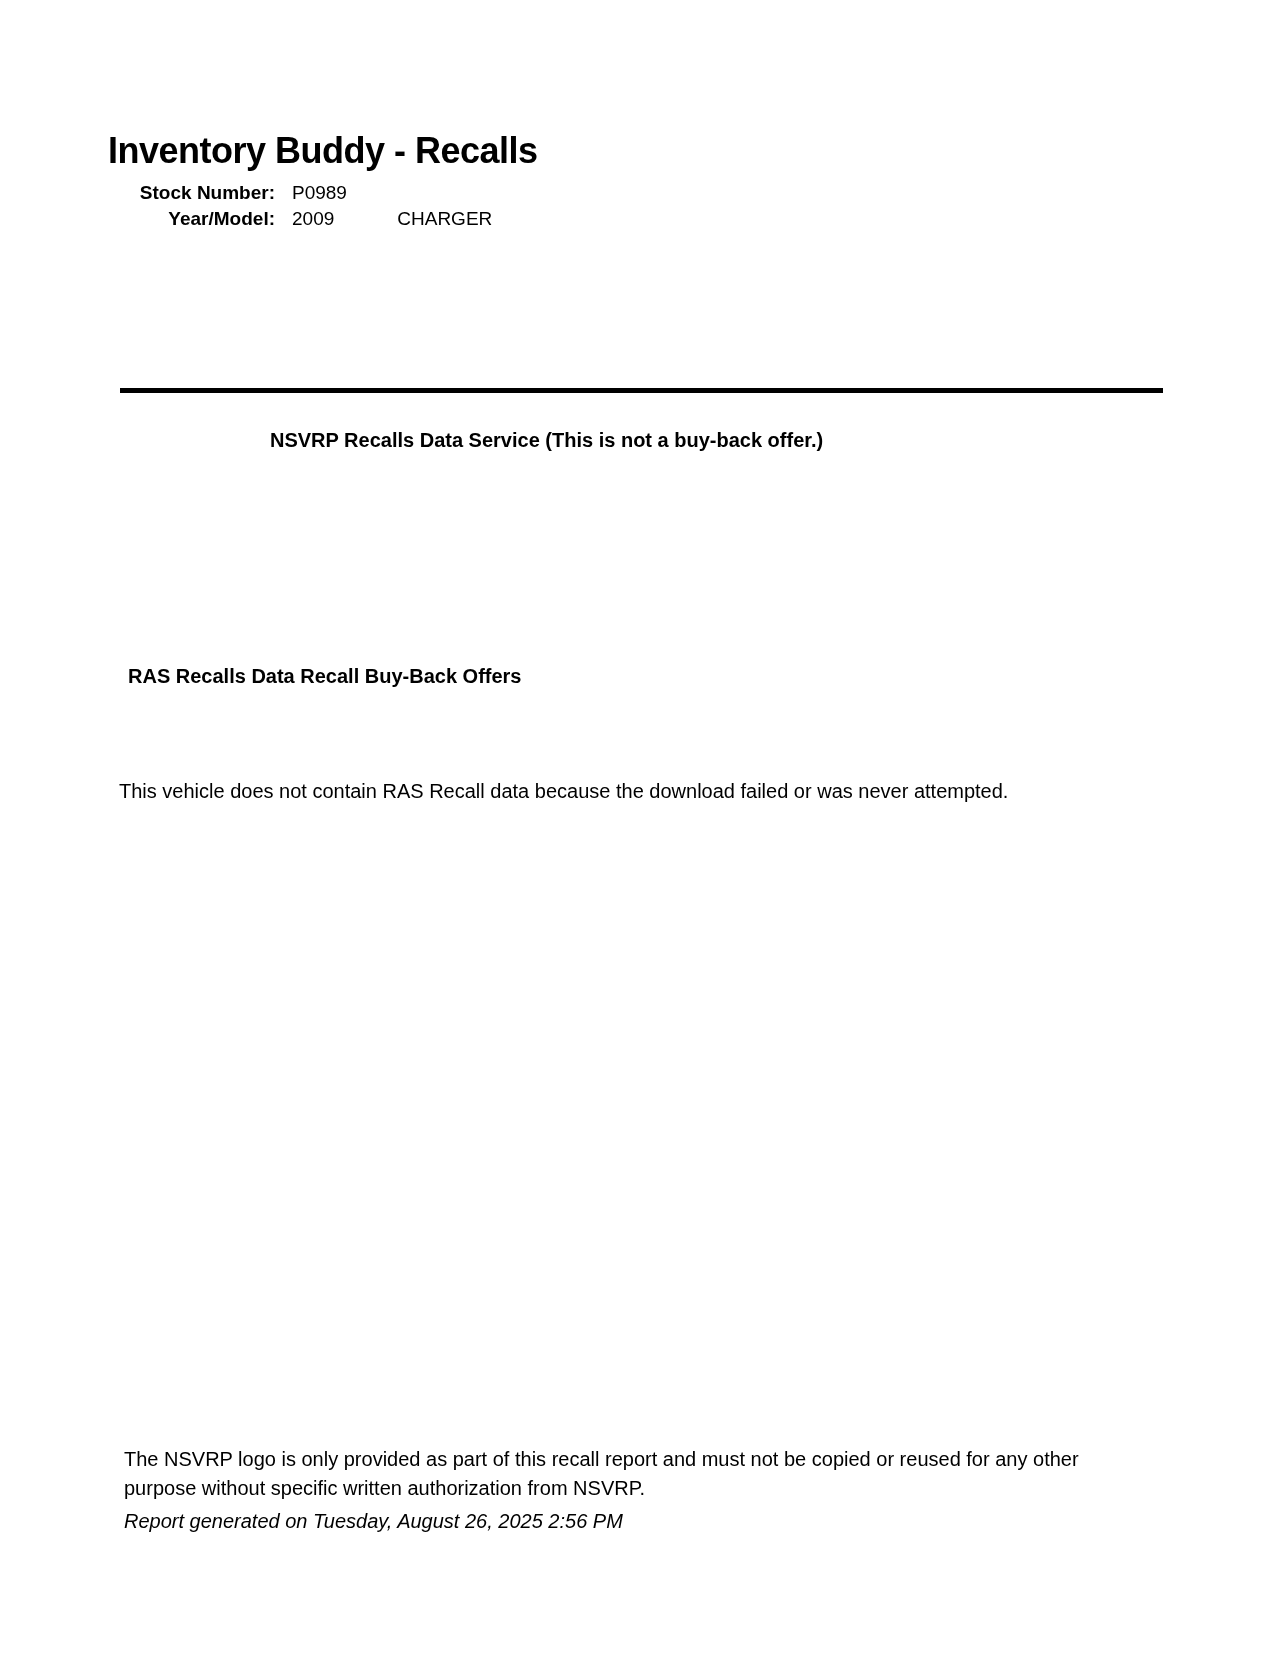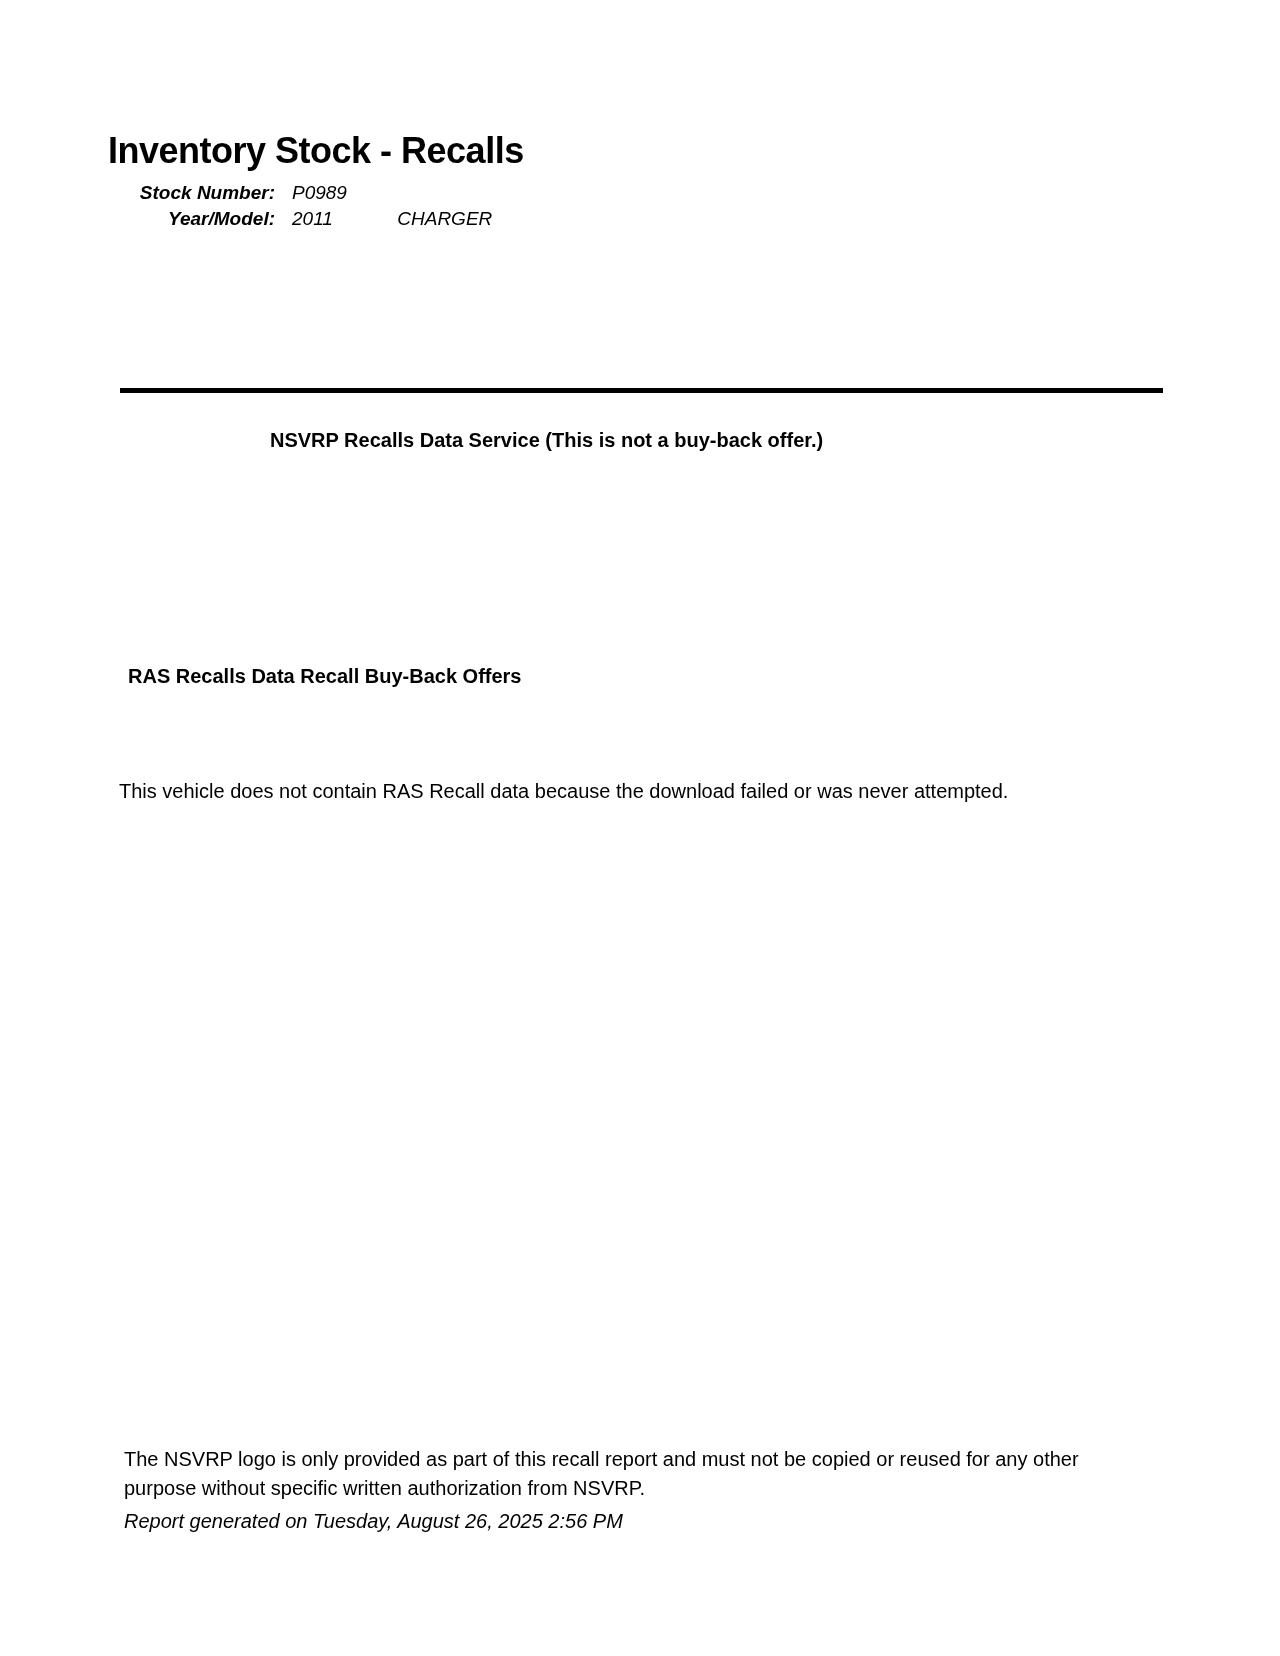--- a/index.html
+++ b/index.html
@@ -25,21 +25,21 @@
     font-weight: bold;
     letter-spacing: -0.5px;
     white-space: nowrap;
   }
   .vehicle-info {
     position: absolute;
     left: 108px; top: 180px;
     font-size: 19px;
     line-height: 26px;
   }
-  .info-row { display: flex; font-style: italic; }
+  .info-row { display: flex; }
   .info-label {
     display: inline-block;
     width: 167px;
     text-align: right;
     font-weight: bold;
     white-space: nowrap;
   }
   .info-value {
     display: inline-block;
     padding-left: 17px;
@@ -93,31 +93,31 @@
     font-size: 20px;
     font-style: italic;
     white-space: nowrap;
   }
 </style>
 </head>
 <body>
 
 <div class="page">
 
-  <h1 class="report-title">Inventory Stock - Recalls</h1>
+  <h1 class="report-title">Inventory Buddy - Recalls</h1>
 
   <div class="vehicle-info">
     <div class="info-row">
       <span class="info-label">Stock Number:</span>
       <span class="info-value">P0989</span>
     </div>
     <div class="info-row">
       <span class="info-label">Year/Model:</span>
       <span class="info-value">
-        <span class="year-value">2011</span>
+        <span class="year-value">2009</span>
         <span>CHARGER</span>
       </span>
     </div>
   </div>
 
   <div class="divider"></div>
 
   <div class="nsvrp-heading">NSVRP Recalls Data Service (This is not a buy-back offer.)</div>
 
 

